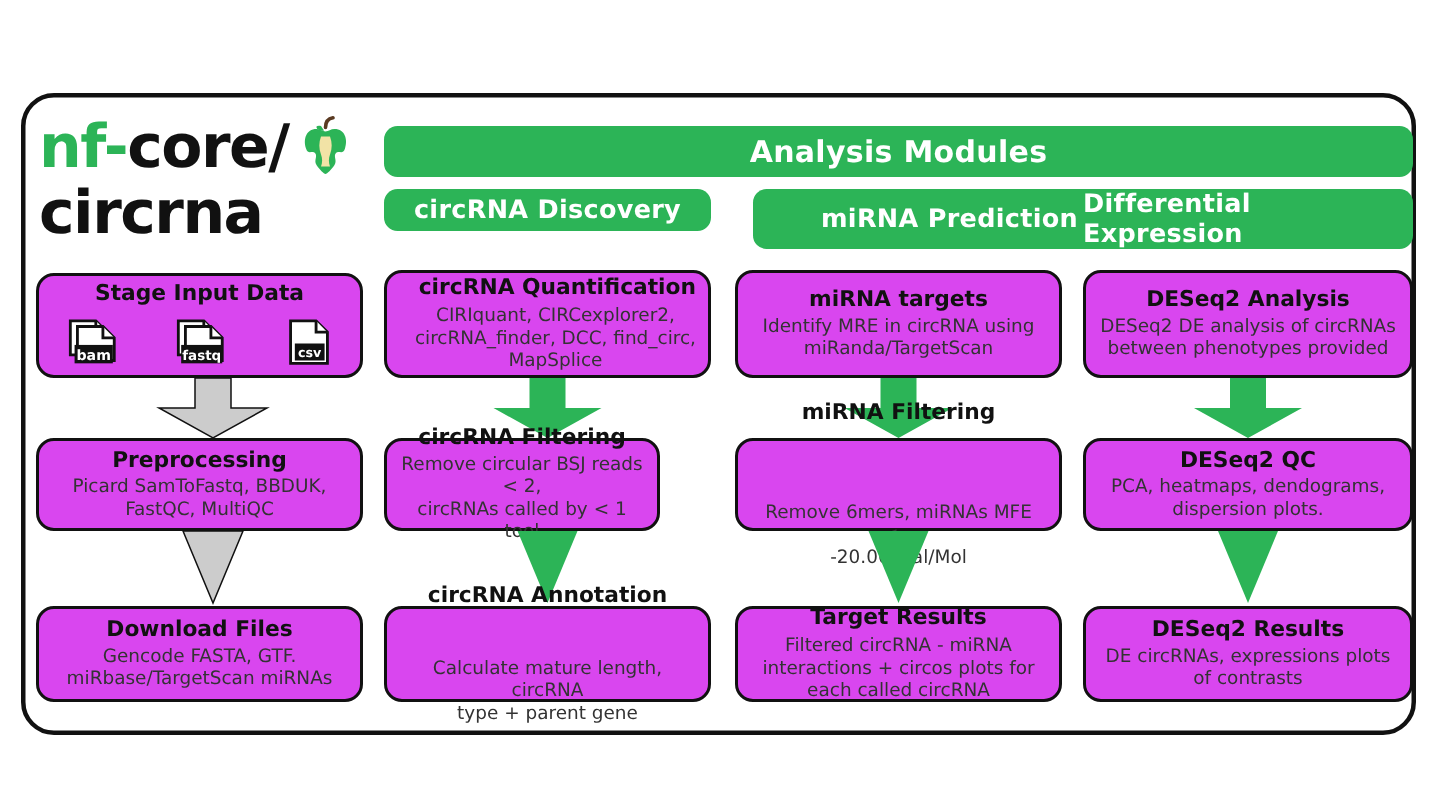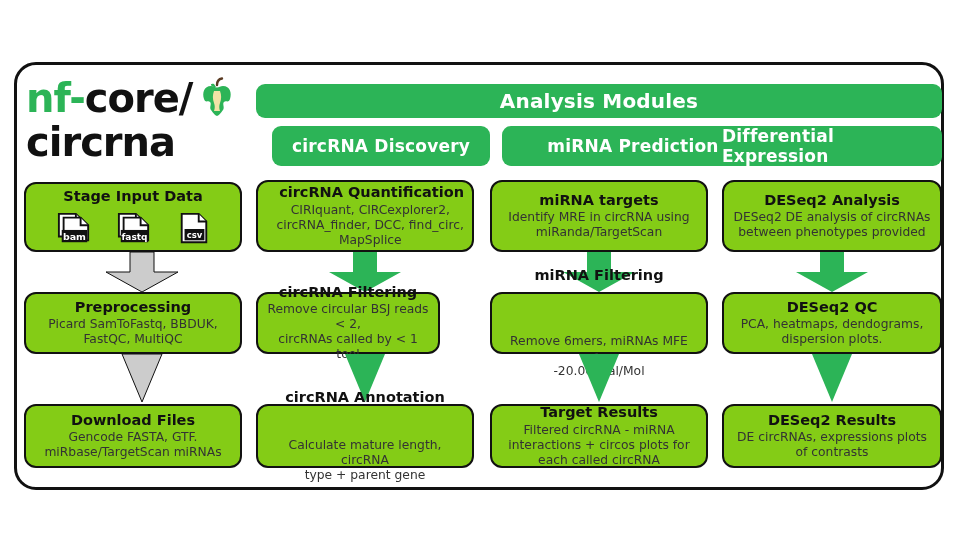--- a/index.html
+++ b/index.html
@@ -16,39 +16,39 @@
   .logo{position:absolute;left:26px;top:78px;width:215px;height:90px;}
   .logo-line{display:flex;align-items:center;font-weight:700;letter-spacing:-1px;line-height:1;}
   .logo-l1{font-size:40px;}
   .logo-l2{font-size:40px;margin-top:4px;}
   .logo-nf{color:#2cb457;}
   .logo-core{color:#111;}
   .logo-apple{margin-left:8px;width:34px;height:40px;}
 
   
   .card{
-    position:absolute;box-sizing:border-box;background:#84cc16;
+    position:absolute;box-sizing:border-box;background:#d946ef;
     border:2px solid #111;border-radius:12px;
     display:flex;flex-direction:column;align-items:center;justify-content:center;
     text-align:center;padding:5px 8px;
   }
   .card .title{font-weight:700;font-size:14.5px;color:#111;line-height:1.15;margin-bottom:2px;}
   .card .desc{font-size:12.3px;color:#333;line-height:1.22;}
 
   
   .banner{
     position:absolute;box-sizing:border-box;background:#2cb457;border-radius:9px;
     display:flex;align-items:center;justify-content:center;color:#fff;
     font-weight:700;letter-spacing:.2px;
   }
   .banner.main{font-size:20px;}
   .banner.module{font-size:17px;}
 
   
-  .files{display:flex;gap:20px;align-items:flex-end;margin-top:6px;}
+  .files{display:flex;gap:32px;align-items:flex-end;margin-top:6px;}
   .file-ico{width:40px;height:34px;}
 
   
   .arrow{position:absolute;}
   svg{display:block;overflow:visible;}
 </style>
 </head>
 <body>
 
 <div id="stage">
@@ -71,21 +71,21 @@
         </svg>
       </span>
     </div>
     <div class="logo-line logo-l2">
       <span class="logo-core">circrna</span>
     </div>
   </div>
 
   <div class="banner main" style="left:256px;top:84px;width:686px;height:34px;">Analysis Modules</div>
 
-  <div class="banner module" style="left:272px;top:126px;width:218px;height:40px;">circRNA Discovery</div>
+  <div class="banner module" style="left:256px;top:126px;width:218px;height:28px;">circRNA Discovery</div>
   <div class="banner module" style="left:502px;top:126px;width:262px;height:40px;">miRNA Prediction</div>
   <div class="banner module" style="left:722px;top:126px;width:220px;height:40px;">Differential Expression</div>
 
   <div class="card" style="left:24px;top:182px;width:218px;height:70px;">
     <div class="title">Stage Input Data</div>
     <div class="files">
       <span class="file-ico">
         <svg viewBox="0 0 42 36" width="42" height="34">
           <path d="M5 2 h18 l8 8 v16 h-26 z" fill="#fff" stroke="#111" stroke-width="2"></path>
           <path d="M23 2 v8 h8" fill="#fff" stroke="#111" stroke-width="2"></path>

